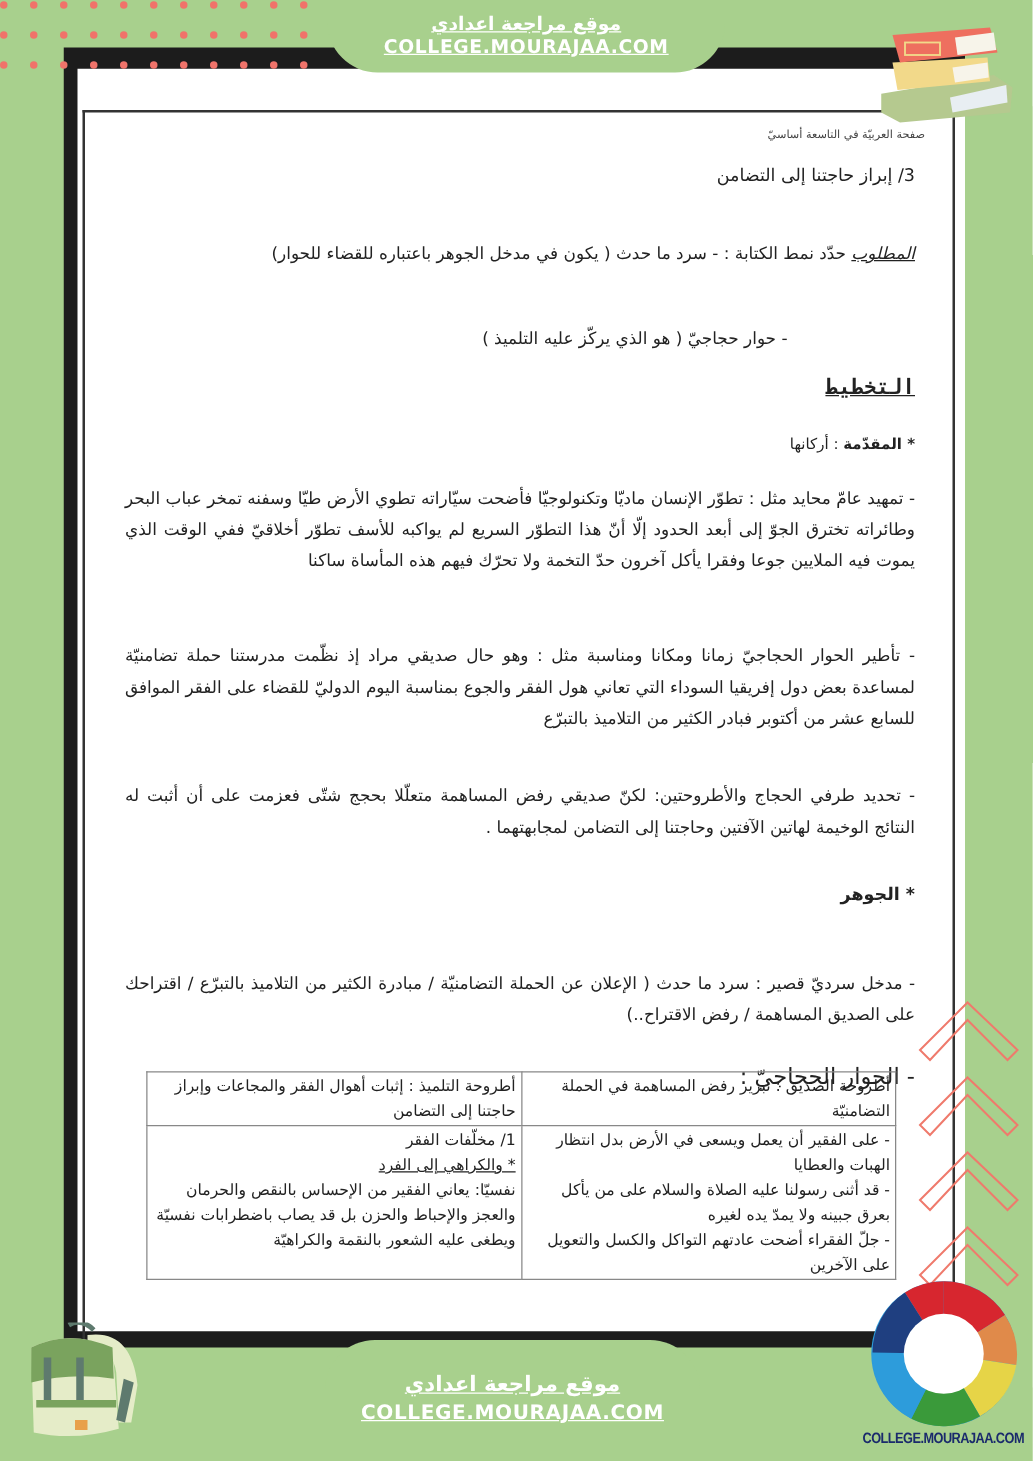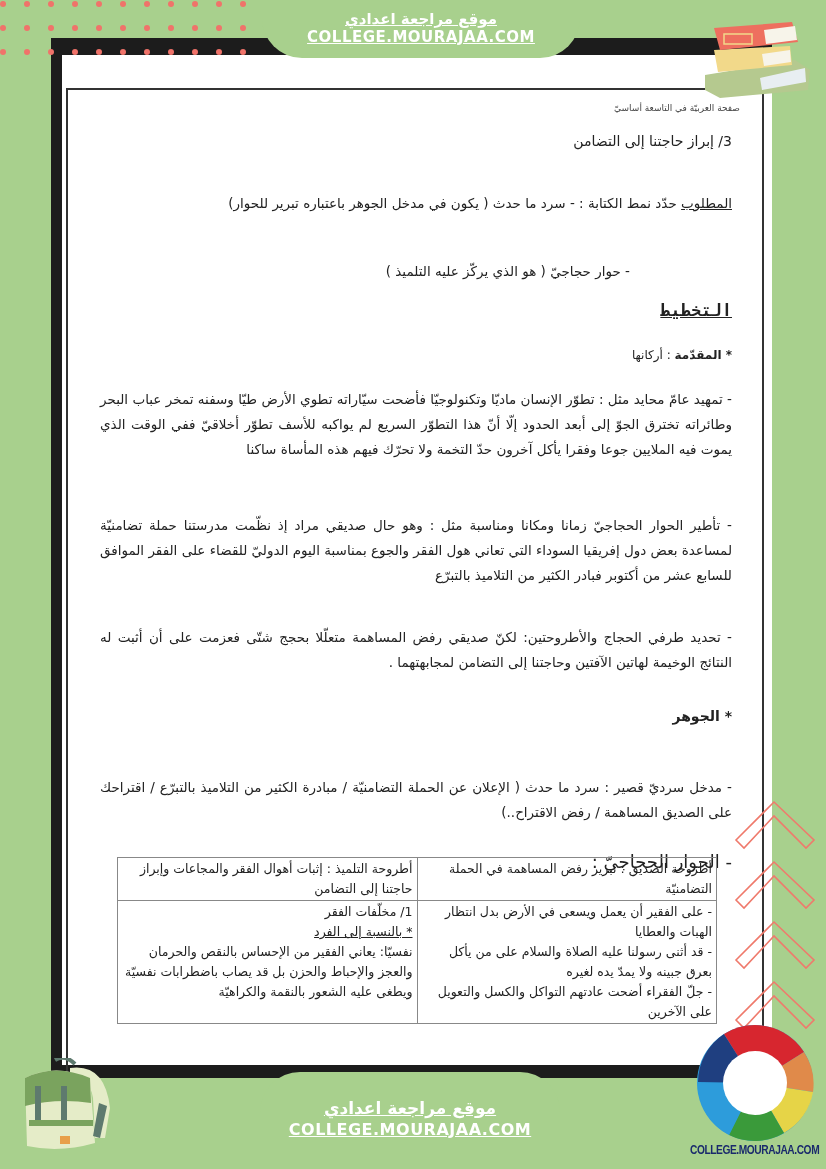--- a/index.html
+++ b/index.html
@@ -35,21 +35,21 @@
 
     .doc {
       position:absolute; left:100px; top:95px; width:640px;
       direction:rtl; text-align:right; color:#222;
       font-family:"DejaVu Sans", sans-serif;
     }
     .doc .hdr { font-size:9px; color:#444; position:absolute; top:8px; right:0; }
     .doc p { margin:0; font-size:13.5px; line-height:25px; }
     .title3 { position:absolute; top:38px; right:8px; font-size:14px; }
     .req { position:absolute; top:95px; right:8px; width:632px; font-size:13.5px; line-height:26px; }
-    .req u { text-decoration:underline; }
+    .req u { text-decoration:underline;font-style:italic; }
     .hiwar { position:absolute; top:168px; right:110px; font-size:13.5px; }
     .plan-title { position:absolute; top:205px; right:8px; font-size:17px; font-weight:bold; text-decoration:underline;font-family:Liberation Mono, monospace; }
     .intro-h { position:absolute; top:253px; right:8px; font-size:12px; }
     .intro-h b { font-weight:bold; }
     .para1 { position:absolute; top:292px; right:8px; width:632px; text-align:justify; }
     .para2 { position:absolute; top:418px; right:8px; width:632px; text-align:justify; }
     .para3 { position:absolute; top:530px; right:8px; width:632px; text-align:justify; }
     .core-h { position:absolute; top:613px; right:8px; font-size:14px; font-weight:bold; }
     .para4 { position:absolute; top:680px; right:8px; width:632px; text-align:justify; }
     .hiwar2 { position:absolute; top:756px; right:8px; font-size:18px; }
@@ -126,21 +126,21 @@
   <path d="M62 44 L90 40 L91 52 L64 56 Z" fill="#f7f4ea"></path>
   <path d="M14 18 L92 12 L98 32 L20 40 Z" fill="#ee6f5f"></path>
   <path d="M64 20 L95 16 L97 30 L66 34 Z" fill="#f7f4ea"></path>
   <rect x="24" y="24" width="28" height="10" fill="none" stroke="#f2d98a" stroke-width="1.5"></rect>
 </svg>
 
 <div class="doc">
   <div class="hdr">صفحة العربيّة في التاسعة أساسيّ</div>
   <div class="title3">3/ إبراز حاجتنا إلى التضامن</div>
   <div class="req">
-    <u>المطلوب</u><span> حدّد نمط الكتابة : - سرد ما حدث ( يكون في مدخل الجوهر باعتباره تبرير للحوار)</span>
+    <u>المطلوب</u><span> حدّد نمط الكتابة : - سرد ما حدث ( يكون في مدخل الجوهر باعتباره للقضاء للحوار)</span>
   </div>
   <div class="hiwar">- حوار حجاجيّ ( هو الذي يركّز عليه التلميذ )</div>
   <div class="plan-title">التخطيط</div>
   <div class="intro-h">
     <b>* المقدّمة</b><span> : أركانها</span>
   </div>
   <p class="para1">- تمهيد عامّ محايد مثل : تطوّر الإنسان ماديّا وتكنولوجيّا فأضحت سيّاراته تطوي الأرض طيّا وسفنه تمخر عباب البحر وطائراته تخترق الجوّ إلى أبعد الحدود إلّا أنّ هذا التطوّر السريع لم يواكبه للأسف تطوّر أخلاقيّ ففي الوقت الذي يموت فيه الملايين جوعا وفقرا يأكل آخرون حدّ التخمة ولا تحرّك فيهم هذه المأساة ساكنا</p>
   <p class="para2">- تأطير الحوار الحجاجيّ زمانا ومكانا ومناسبة مثل : وهو حال صديقي مراد إذ نظّمت مدرستنا حملة تضامنيّة لمساعدة بعض دول إفريقيا السوداء التي تعاني هول الفقر والجوع بمناسبة اليوم الدوليّ للقضاء على الفقر الموافق للسابع عشر من أكتوبر فبادر الكثير من التلاميذ بالتبرّع</p>
   <p class="para3">- تحديد طرفي الحجاج والأطروحتين: لكنّ صديقي رفض المساهمة متعلّلا بحجج شتّى فعزمت على أن أثبت له النتائج الوخيمة لهاتين الآفتين وحاجتنا إلى التضامن لمجابهتهما .</p>
   <div class="core-h">* الجوهر</div>
@@ -154,21 +154,21 @@
       <td>أطروحة التلميذ : إثبات أهوال الفقر والمجاعات وإبراز حاجتنا إلى التضامن</td>
     </tr>
     <tr>
       <td>
         <div>- على الفقير أن يعمل ويسعى في الأرض بدل انتظار الهبات والعطايا</div>
         <div>- قد أثنى رسولنا عليه الصلاة والسلام على من يأكل بعرق جبينه ولا يمدّ يده لغيره</div>
         <div>- جلّ الفقراء أضحت عادتهم التواكل والكسل والتعويل على الآخرين</div>
       </td>
       <td>
         <div class="cell-head"><b>1/ مخلّفات الفقر</b></div>
-        <div class="cell-sub">* بالنسبة إلى الفرد</div>
+        <div class="cell-sub">* والكراهي إلى الفرد</div>
         <div>نفسيّا: يعاني الفقير من الإحساس بالنقص والحرمان والعجز والإحباط والحزن بل قد يصاب باضطرابات نفسيّة ويطغى عليه الشعور بالنقمة والكراهيّة</div>
       </td>
     </tr>
   </tbody>
     </table>
 </div>
 
 <svg class="chevrons" width="82" height="250" viewBox="0 0 82 250">
   <g fill="none" stroke="#ef7a6c" stroke-width="1.6">
     <path d="M2 48 L40 10 L80 48 L72 56 L40 24 L10 56 Z"></path>

